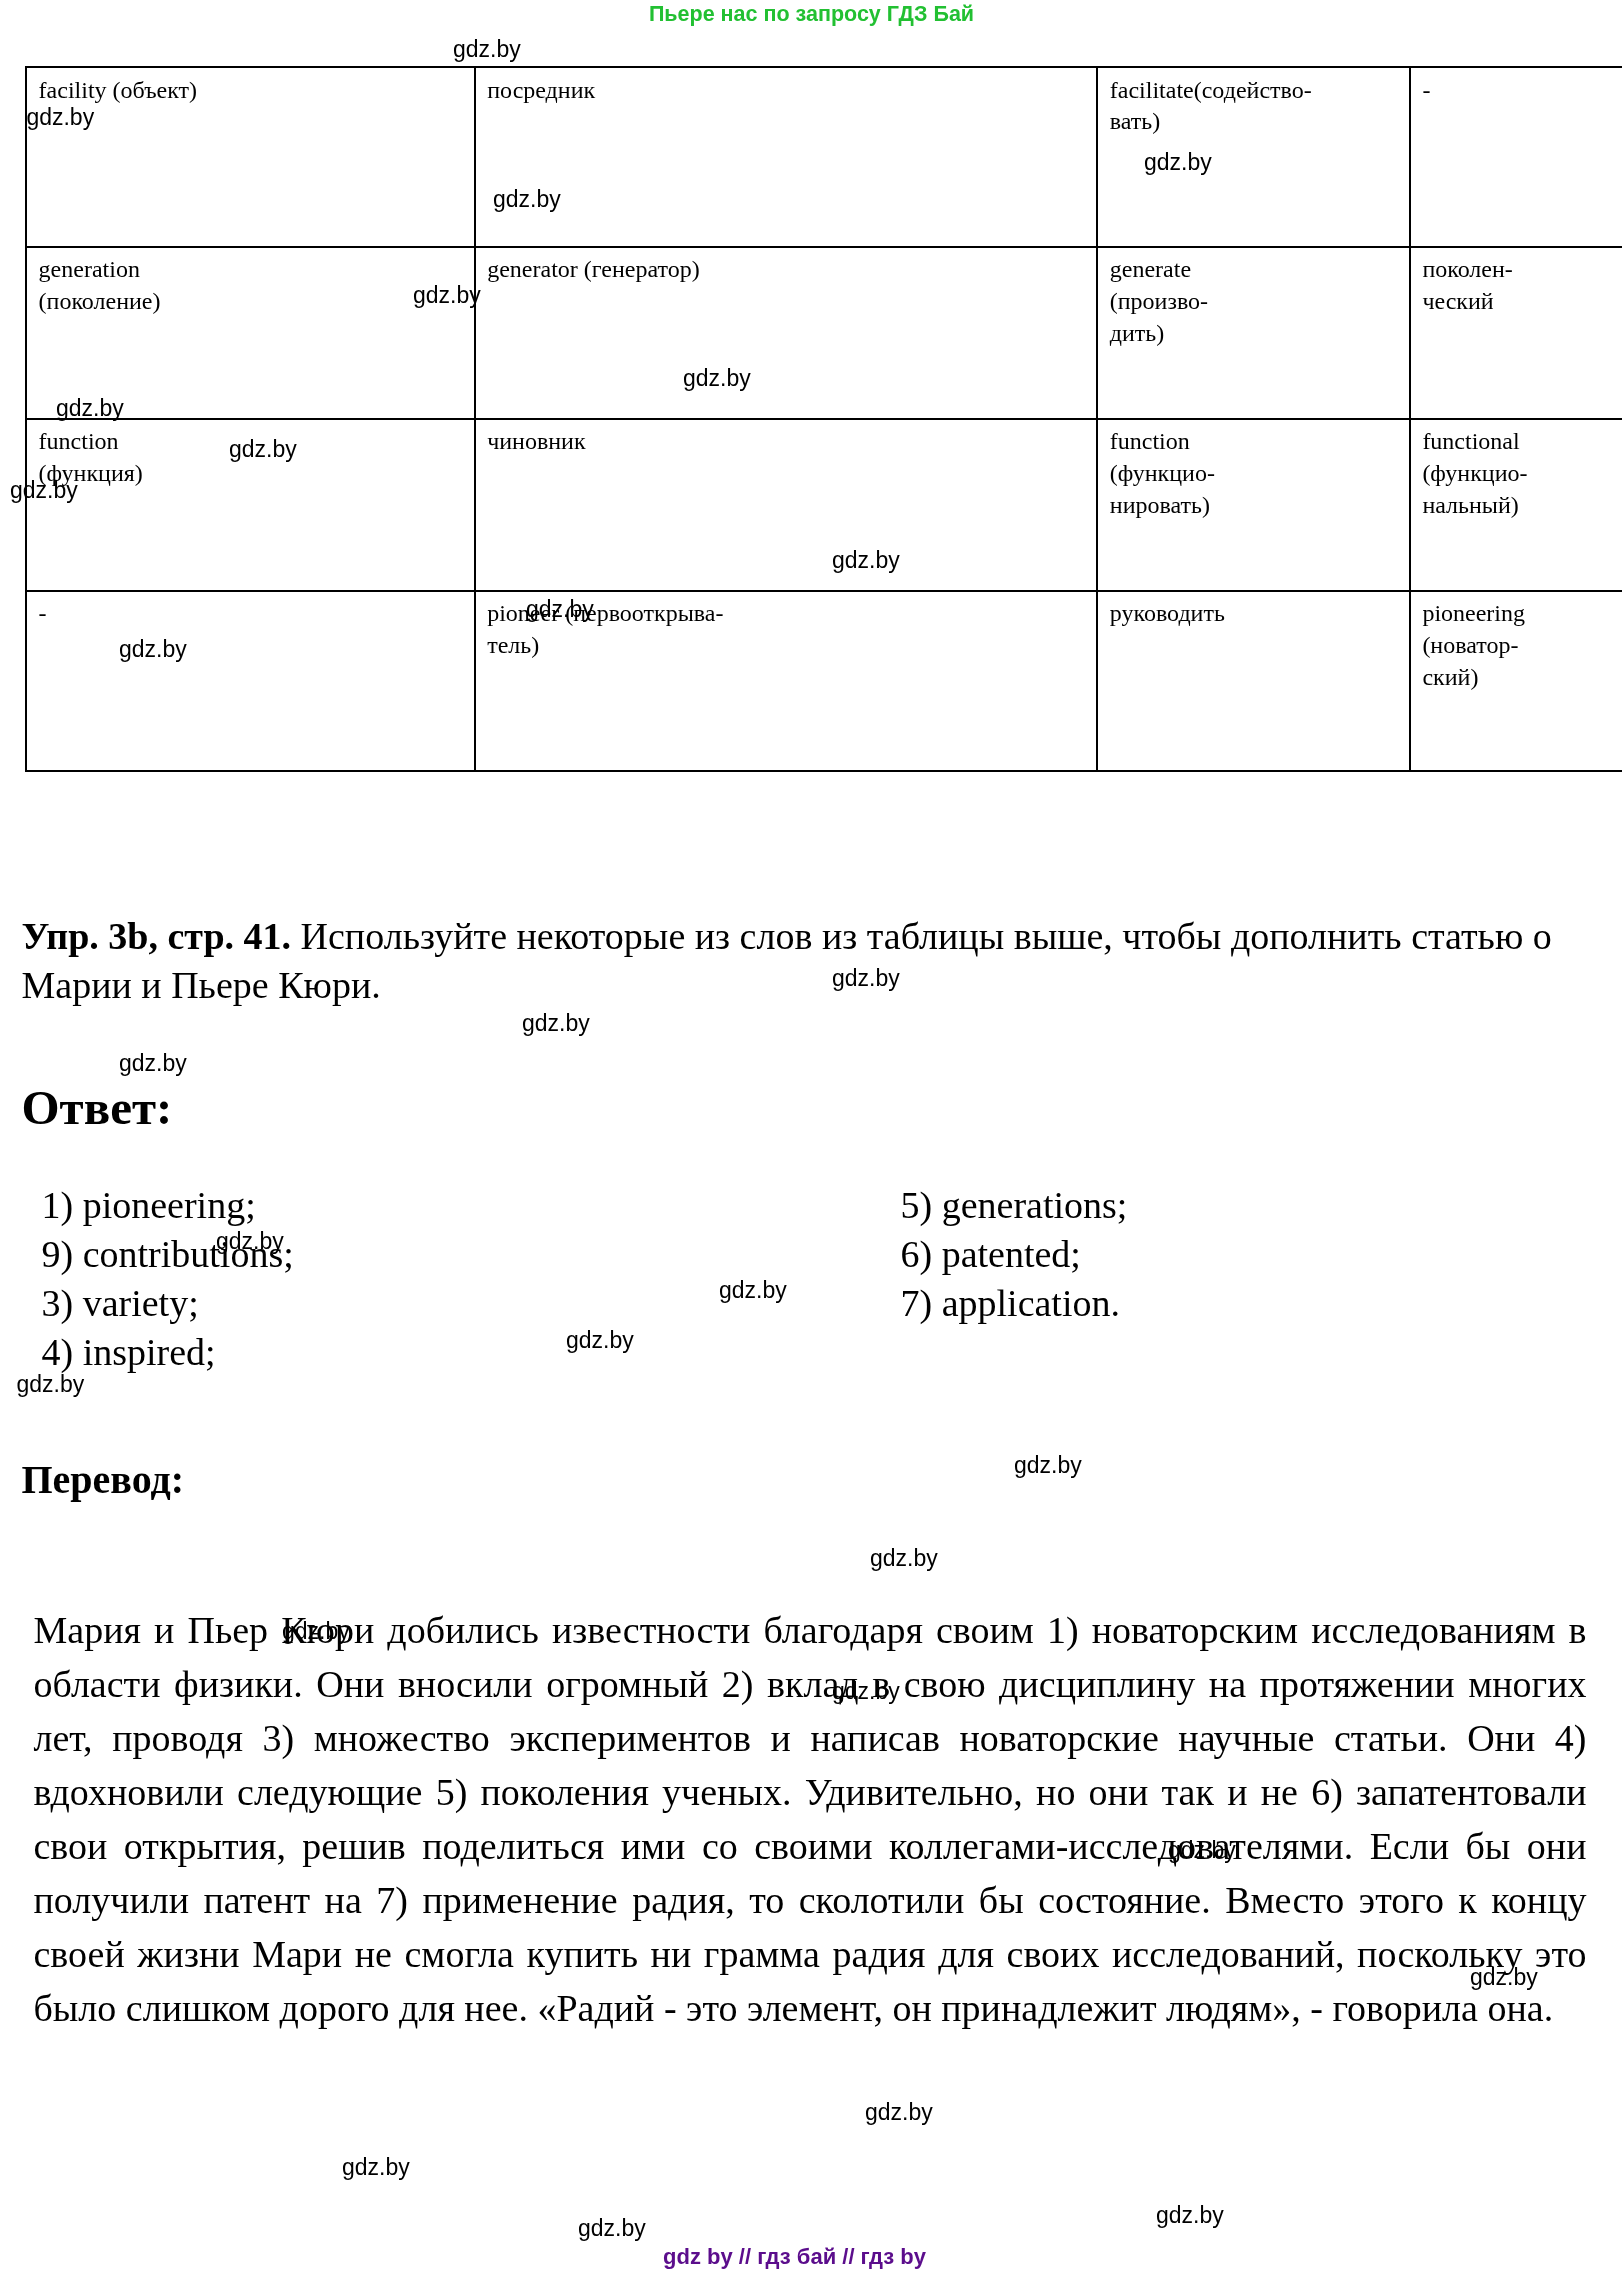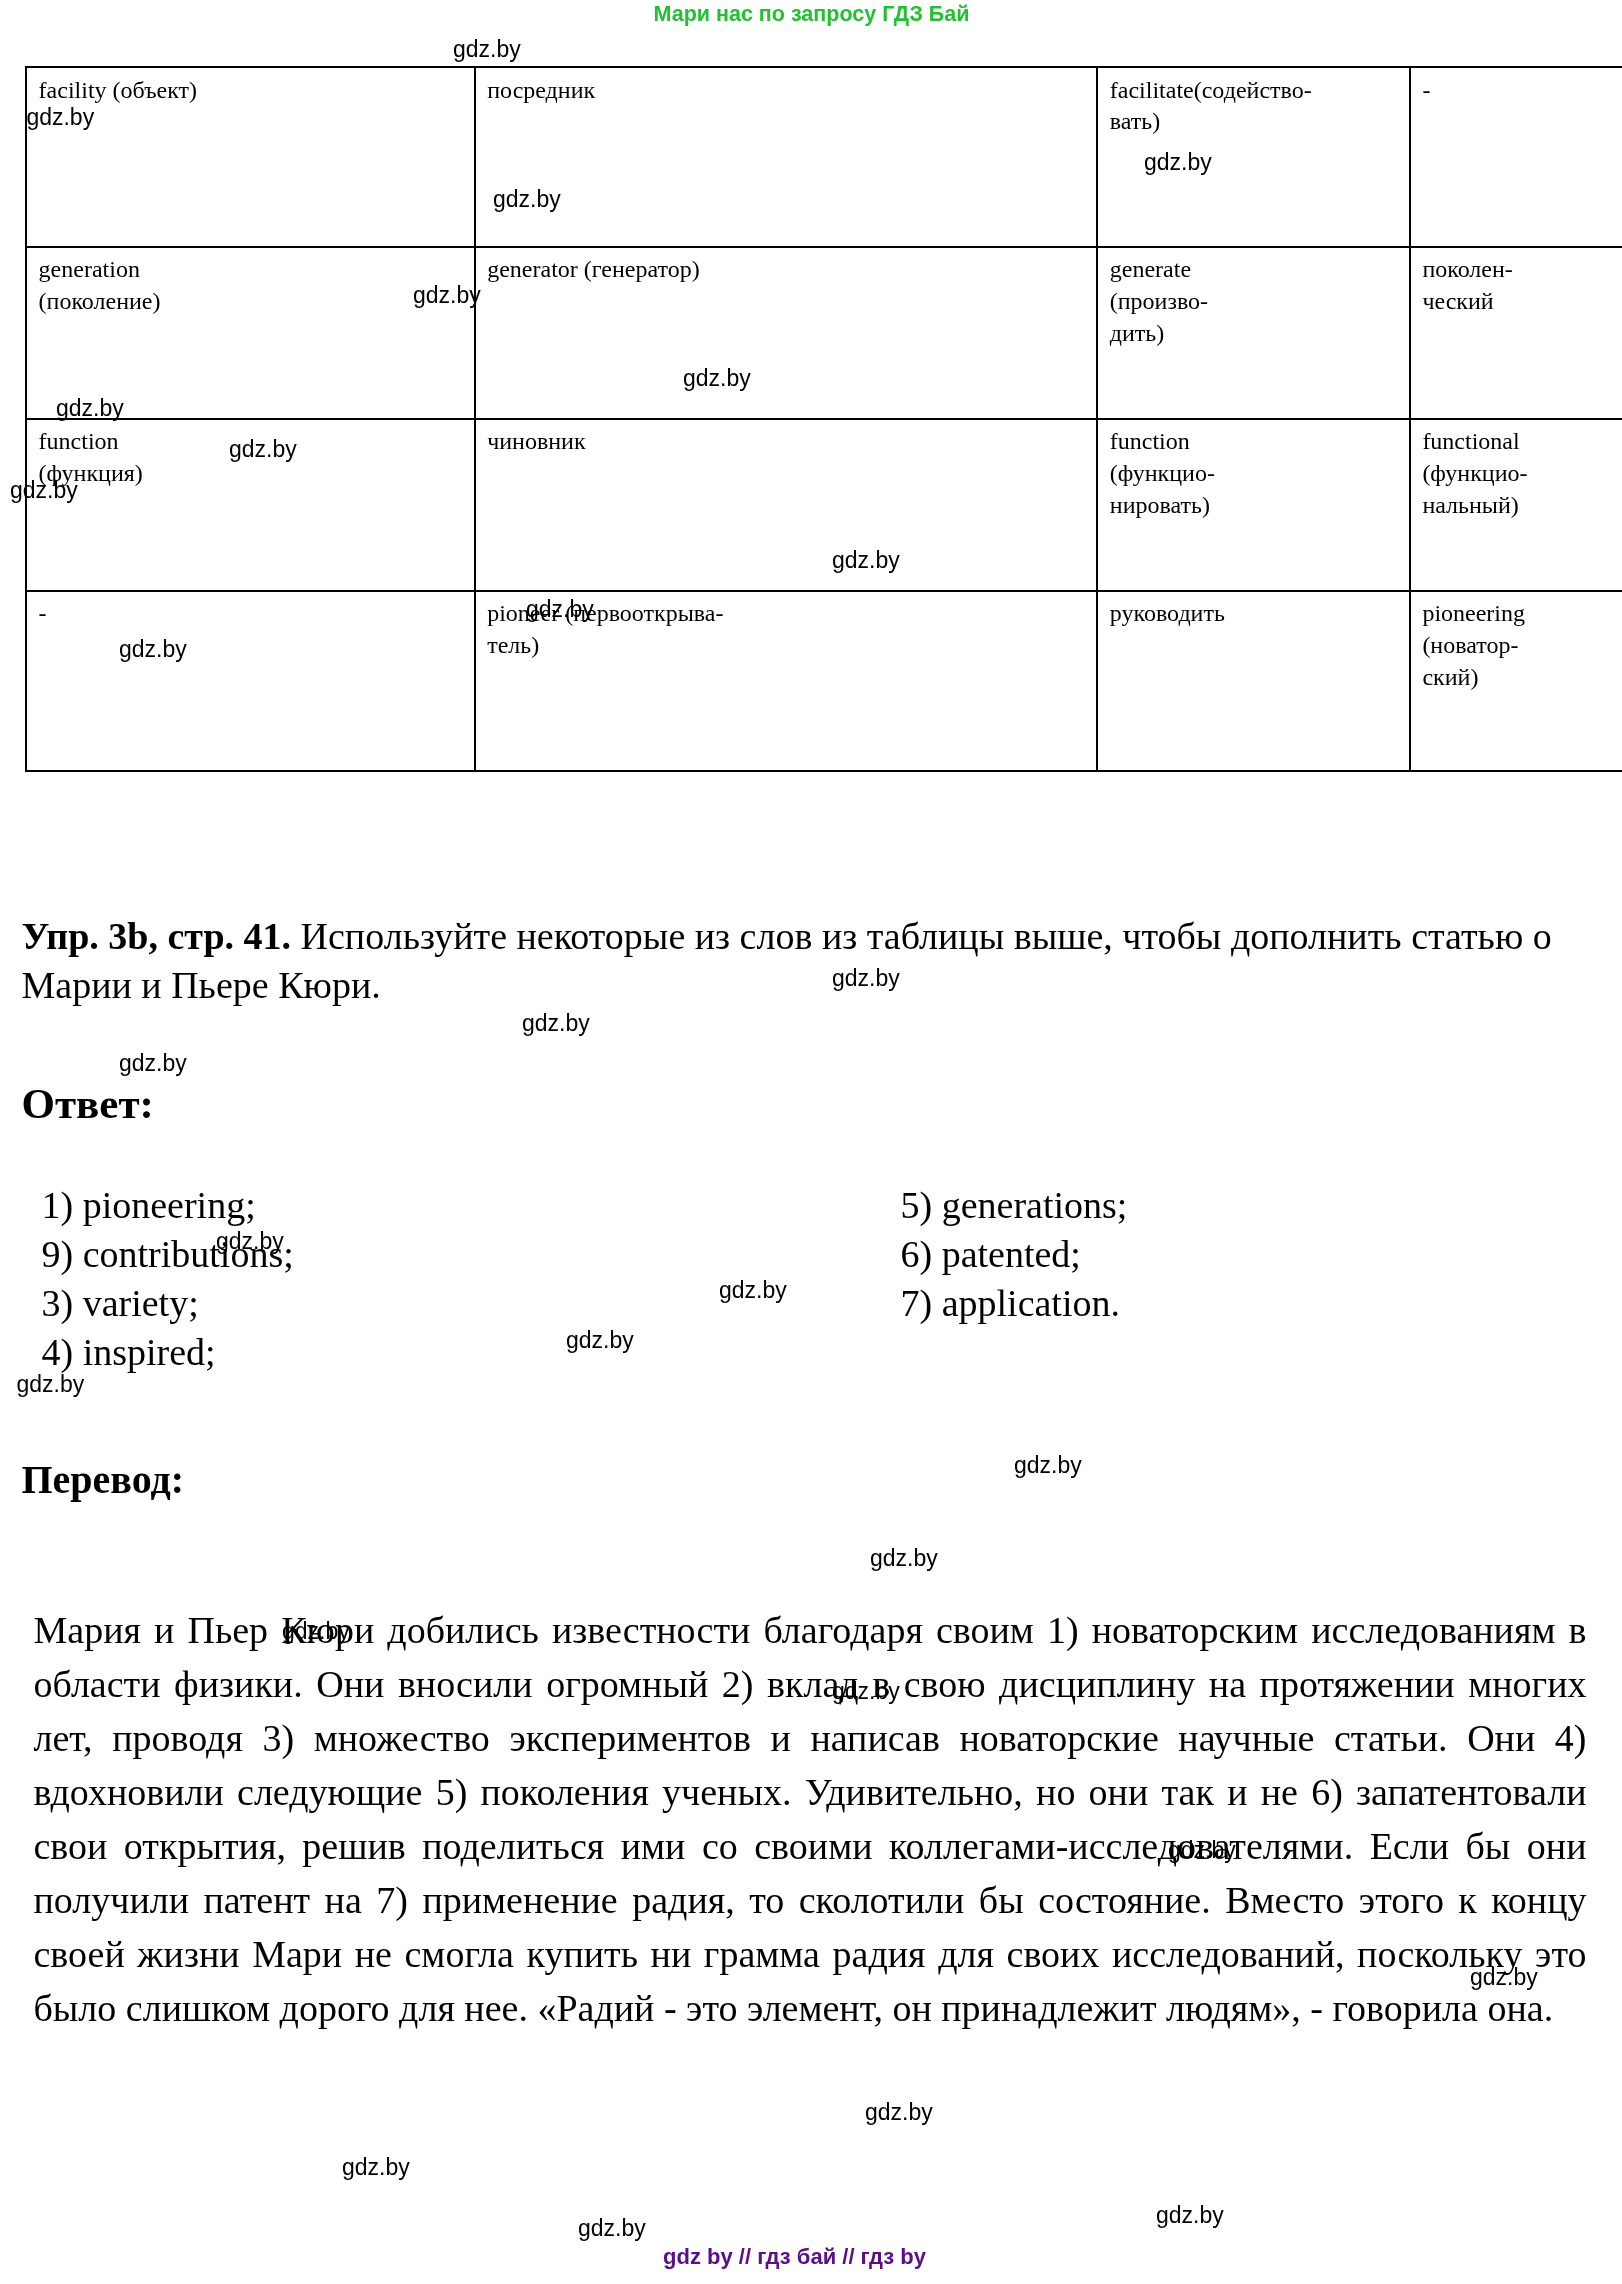--- a/index.html
+++ b/index.html
@@ -68,21 +68,21 @@
   }
   .exercise-ref {
     font-weight: bold;
   }
 
   
   .answer-heading {
     position: absolute;
     left: 21.5px;
     top: 1079px;
-    font-size: 43px;
+    font-size: 49px;
     font-weight: bold;
   }
 
   
   .answers {
     position: absolute;
     left: 21.5px;
     top: 1181px;
     width: 1579px;
   }
@@ -138,21 +138,21 @@
     font-family: "Liberation Sans", sans-serif;
     font-weight: normal;
     color: #000000;
     white-space: nowrap;
     pointer-events: none;
   }
 </style>
 </head>
 <body>
 
-<div class="site-banner">Мари нас по запросу ГДЗ Бай</div>
+<div class="site-banner">Пьере нас по запросу ГДЗ Бай</div>
 
 <table class="vocab-table">
   <tbody>
     <tr class="row-1">
       <td class="col-1">facility (объект)</td>
       <td class="col-2">посредник</td>
       <td class="col-3">facilitate(содейство-<br>вать)</td>
       <td class="col-4">-</td>
     </tr>
     <tr class="row-2">

